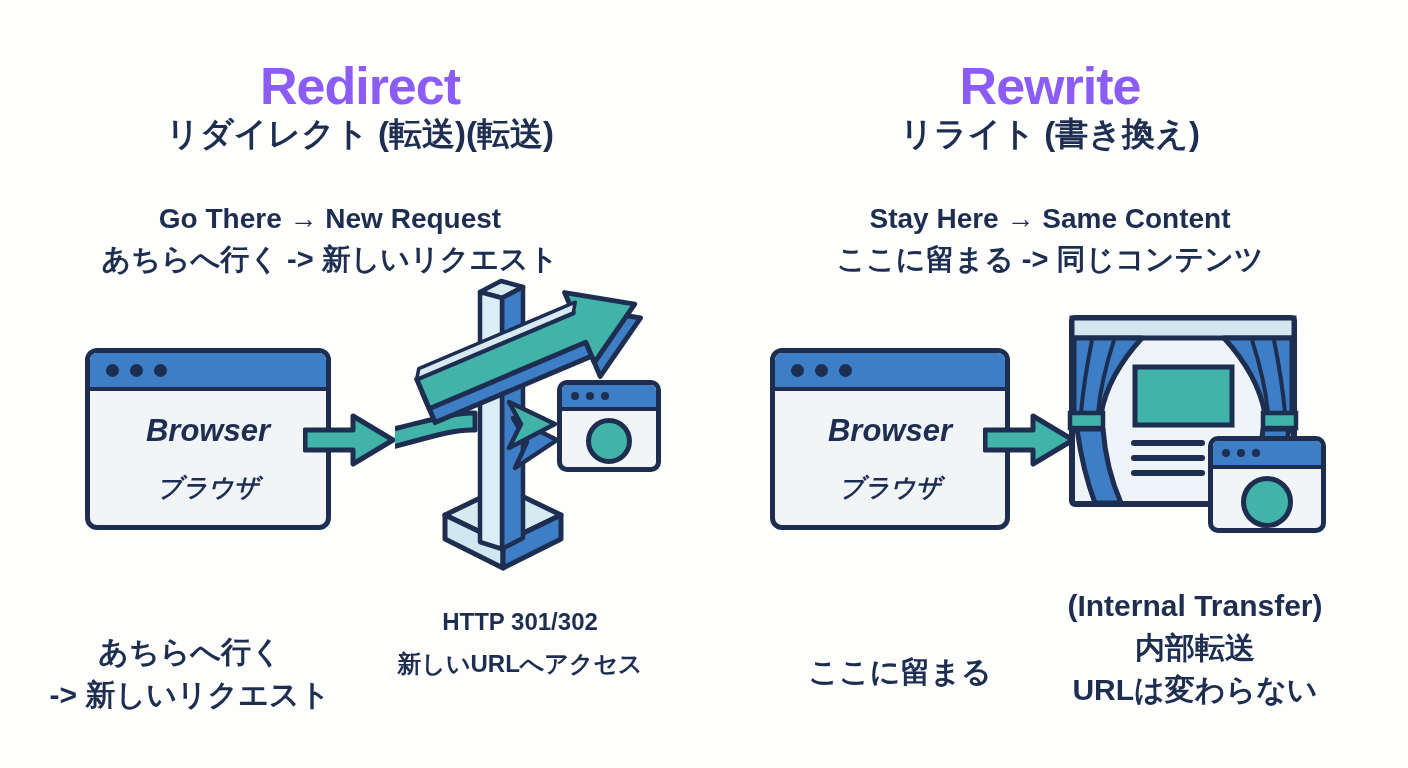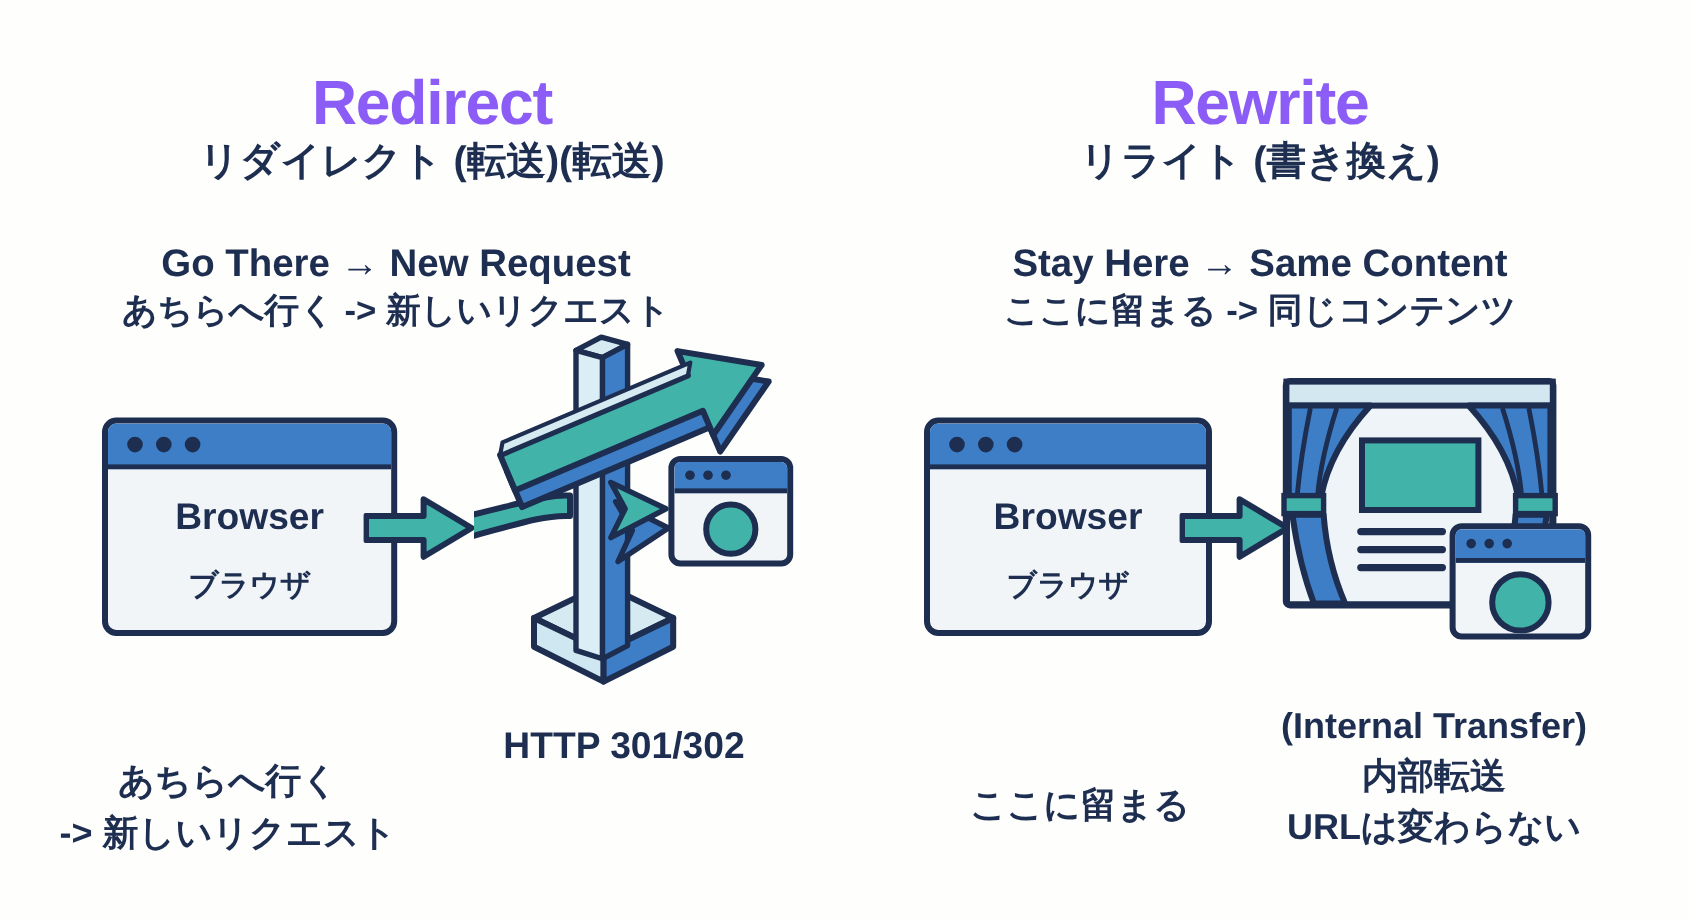--- a/index.html
+++ b/index.html
@@ -8,38 +8,38 @@
     background:#ffffff;
   }
   .canvas{
     position:relative;width:1408px;height:768px;overflow:hidden;
     background:#fefefd;color:#1d2e50;font-weight:700;
   }
   .abs{position:absolute;}
   .ctr{text-align:center;}
   .title-en{font-size:52px;line-height:56px;letter-spacing:-1px;color:#8b5cf6;}
   .title-ja{font-size:33px;line-height:40px;}
-  .flow-en{font-size:32px;line-height:38px;}
+  .flow-en{font-size:28px;line-height:38px;}
   .flow-ja{font-size:29px;line-height:36px;}
   .caption{font-size:30px;line-height:43px;}
   .caption-sm{font-size:30px;line-height:42px;}
 
   
   .browser{
     background:#f1f5f8;border:5px solid #1d2e50;border-radius:12px;
     box-sizing:border-box;overflow:hidden;
   }
   .browser-header{
     height:34px;background:#3d7ec6;border-bottom:4px solid #1d2e50;
     display:flex;align-items:center;gap:11px;padding-left:16px;
   }
   .dot{width:13px;height:13px;border-radius:50%;background:#1d2e50;}
   .browser-body{
     display:flex;flex-direction:column;align-items:center;justify-content:center;
-    height:calc(100% - 38px);gap:22px;
+    height:calc(100% - 38px);gap:22px;font-style:italic;
   }
   .browser-label-en{font-size:31px;}
   .browser-label-ja{font-size:25px;}
 
   
   .mini-browser{
     background:#f1f5f8;border:5px solid #1d2e50;border-radius:10px;
     box-sizing:border-box;overflow:hidden;z-index:5;
   }
   .mini-header{
@@ -113,22 +113,23 @@
         <span class="mini-dot"></span>
         <span class="mini-dot"></span>
       </div>
       <div class="globe" style="width:46px;height:46px;"></div>
     </div>
 
     <div class="abs ctr caption" style="left:40px;top:610px;width:300px;margin-top:20px;">
       <div>あちらへ行く</div>
       <div>-&gt; 新しいリクエスト</div>
     </div>
-    <div class="abs ctr caption-sm" style="left:360px;top:601px;width:320px;font-size:31px;">
+    <div class="abs ctr caption-sm" style="left:360px;top:601px;width:320px;font-size:24px;">
       <div>HTTP 301/302</div>
+      <div>新しいURLへアクセス</div>
     </div>
   </section>
 
   <section>
     <div class="abs ctr title-en" style="left:800px;top:58px;width:500px;">Rewrite</div>
     <div class="abs ctr title-ja" style="left:800px;top:114px;width:500px;">リライト (書き換え)</div>
     <div class="abs ctr flow-en" style="left:780px;top:200px;width:540px;text-align:center;">Stay Here → Same Content</div>
     <div class="abs ctr flow-ja" style="left:780px;top:241px;width:540px;">ここに留まる -&gt; 同じコンテンツ</div>
 
     <div class="abs browser" style="left:770px;top:348px;width:240px;height:182px;">

